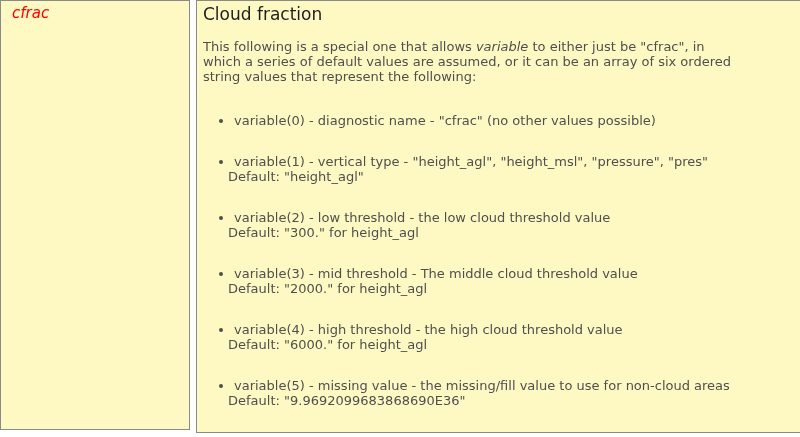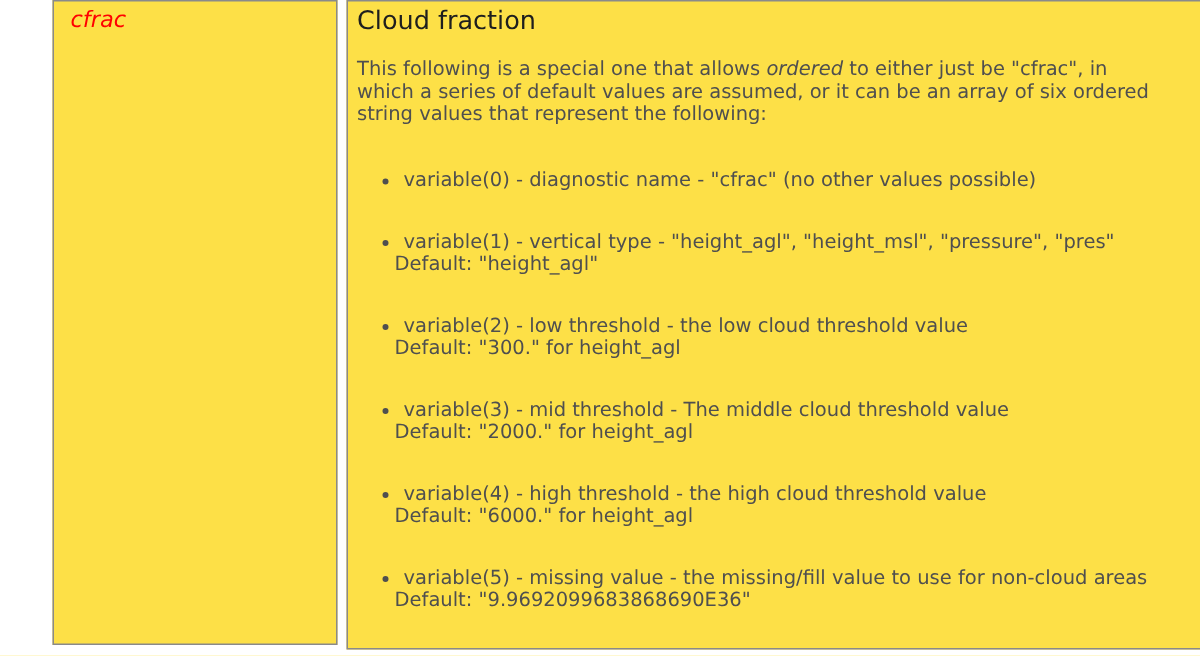--- a/index.html
+++ b/index.html
@@ -11,23 +11,22 @@
     width: 800px;
     height: 437px;
     overflow: hidden;
     position: relative;
     font-family: "DejaVu Sans", "Liberation Sans", sans-serif;
   }
   .cell {
     position: absolute;
     top: 0;
     box-sizing: border-box;
-    background: #fde047;
+    background: #fef9c3;
     border: 1px solid #8a8a8a;
-    margin-left: 35px;
   }
   .cell-left {
     left: 0;
     width: 190px;
     height: 430px;
     padding: 2px 4px 0 11px;
   }
   .cell-right {
     left: 196px;
     width: 661px; 
@@ -87,21 +86,21 @@
 <body>
 
 <div class="cell cell-left">
   <span class="term">cfrac</span>
 </div>
 
 <div class="cell cell-right">
   <h2 class="heading">Cloud fraction</h2>
 
   <p class="intro">
-    <span class="text-line"><span>This following is a special one that allows </span><em>ordered</em><span> to either just be "cfrac", in</span></span>
+    <span class="text-line"><span>This following is a special one that allows </span><em>variable</em><span> to either just be "cfrac", in</span></span>
     <span class="text-line">which a series of default values are assumed, or it can be an array of six ordered</span>
     <span class="text-line">string values that represent the following:</span>
   </p>
 
   <ul class="vars">
     <li>
         <div class="main-line">variable(0) - diagnostic name - "cfrac" (no other values possible)</div>
       </li>
     <li>
         <div class="main-line">variable(1) - vertical type - "height_agl", "height_msl", "pressure", "pres"</div>

